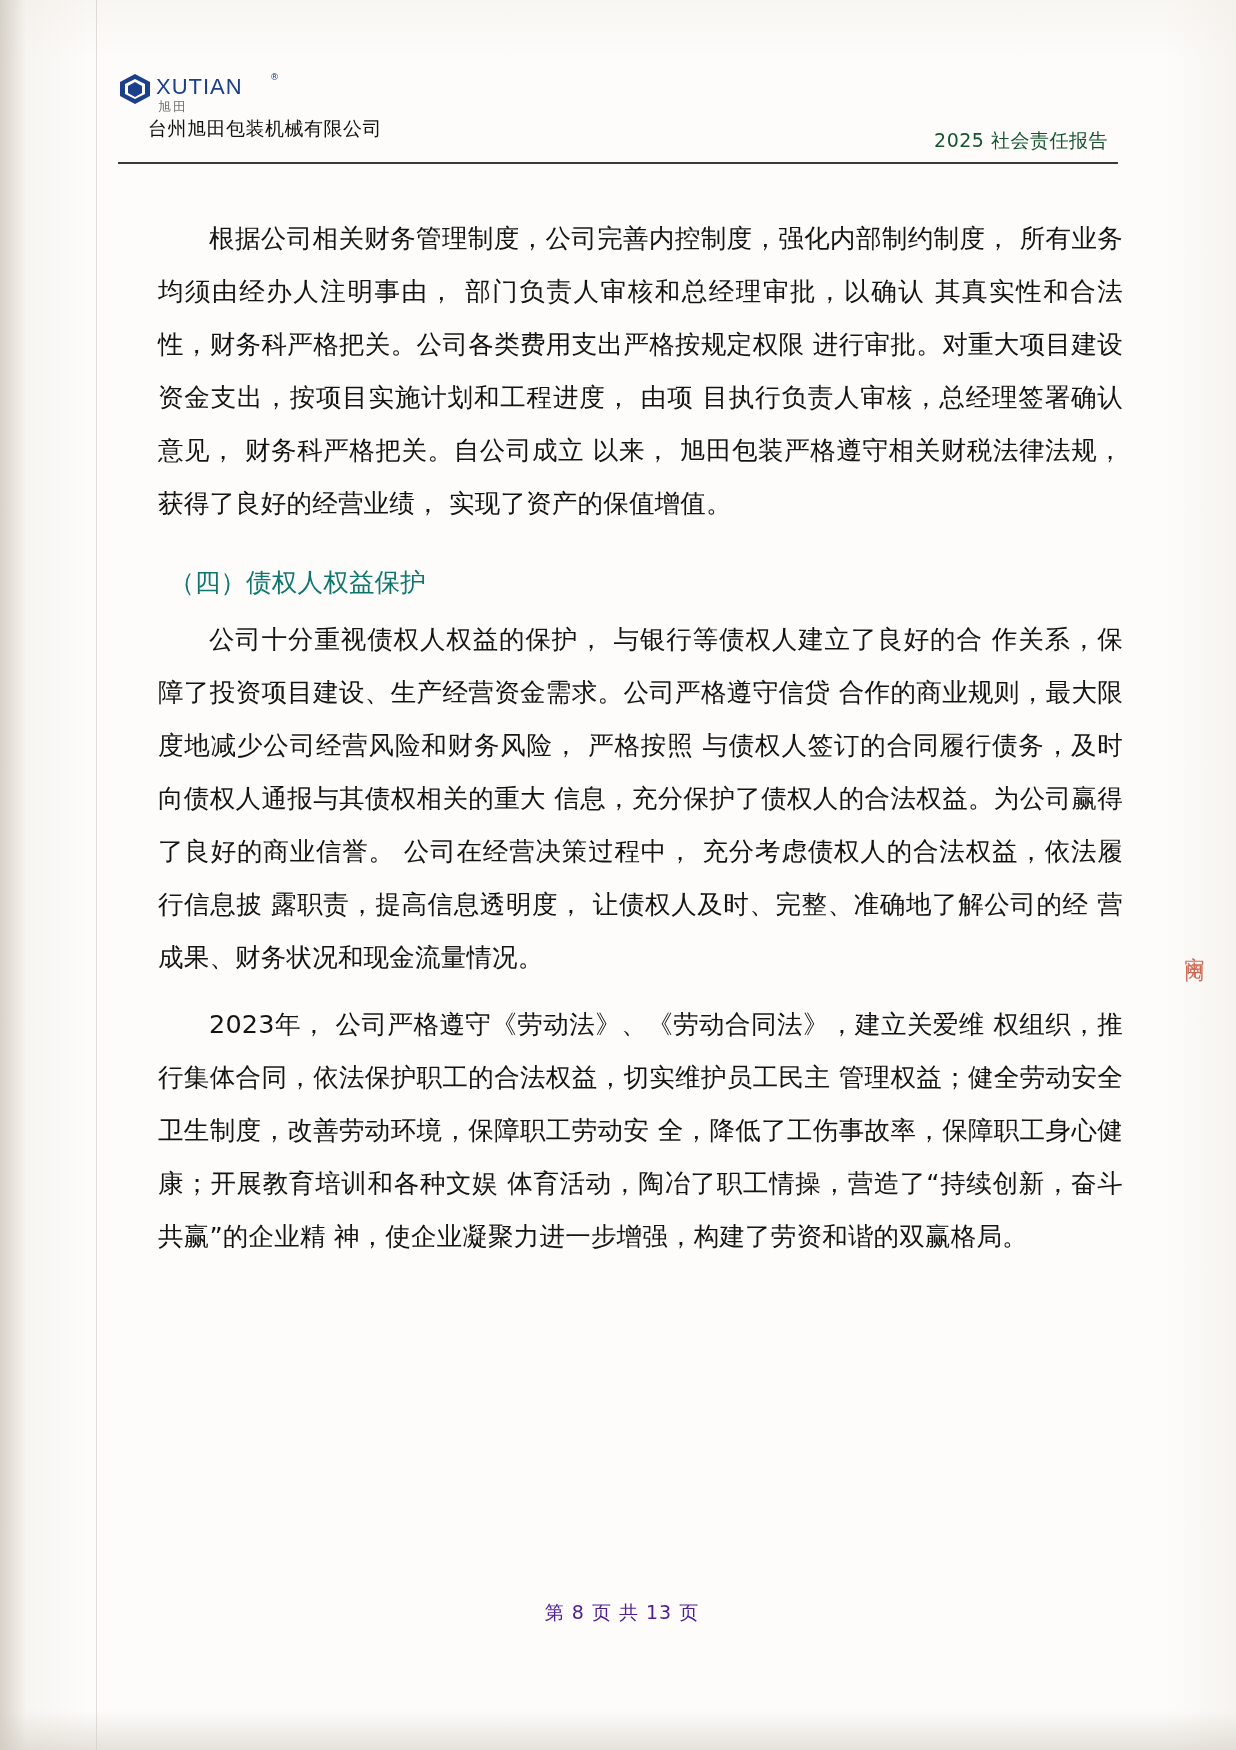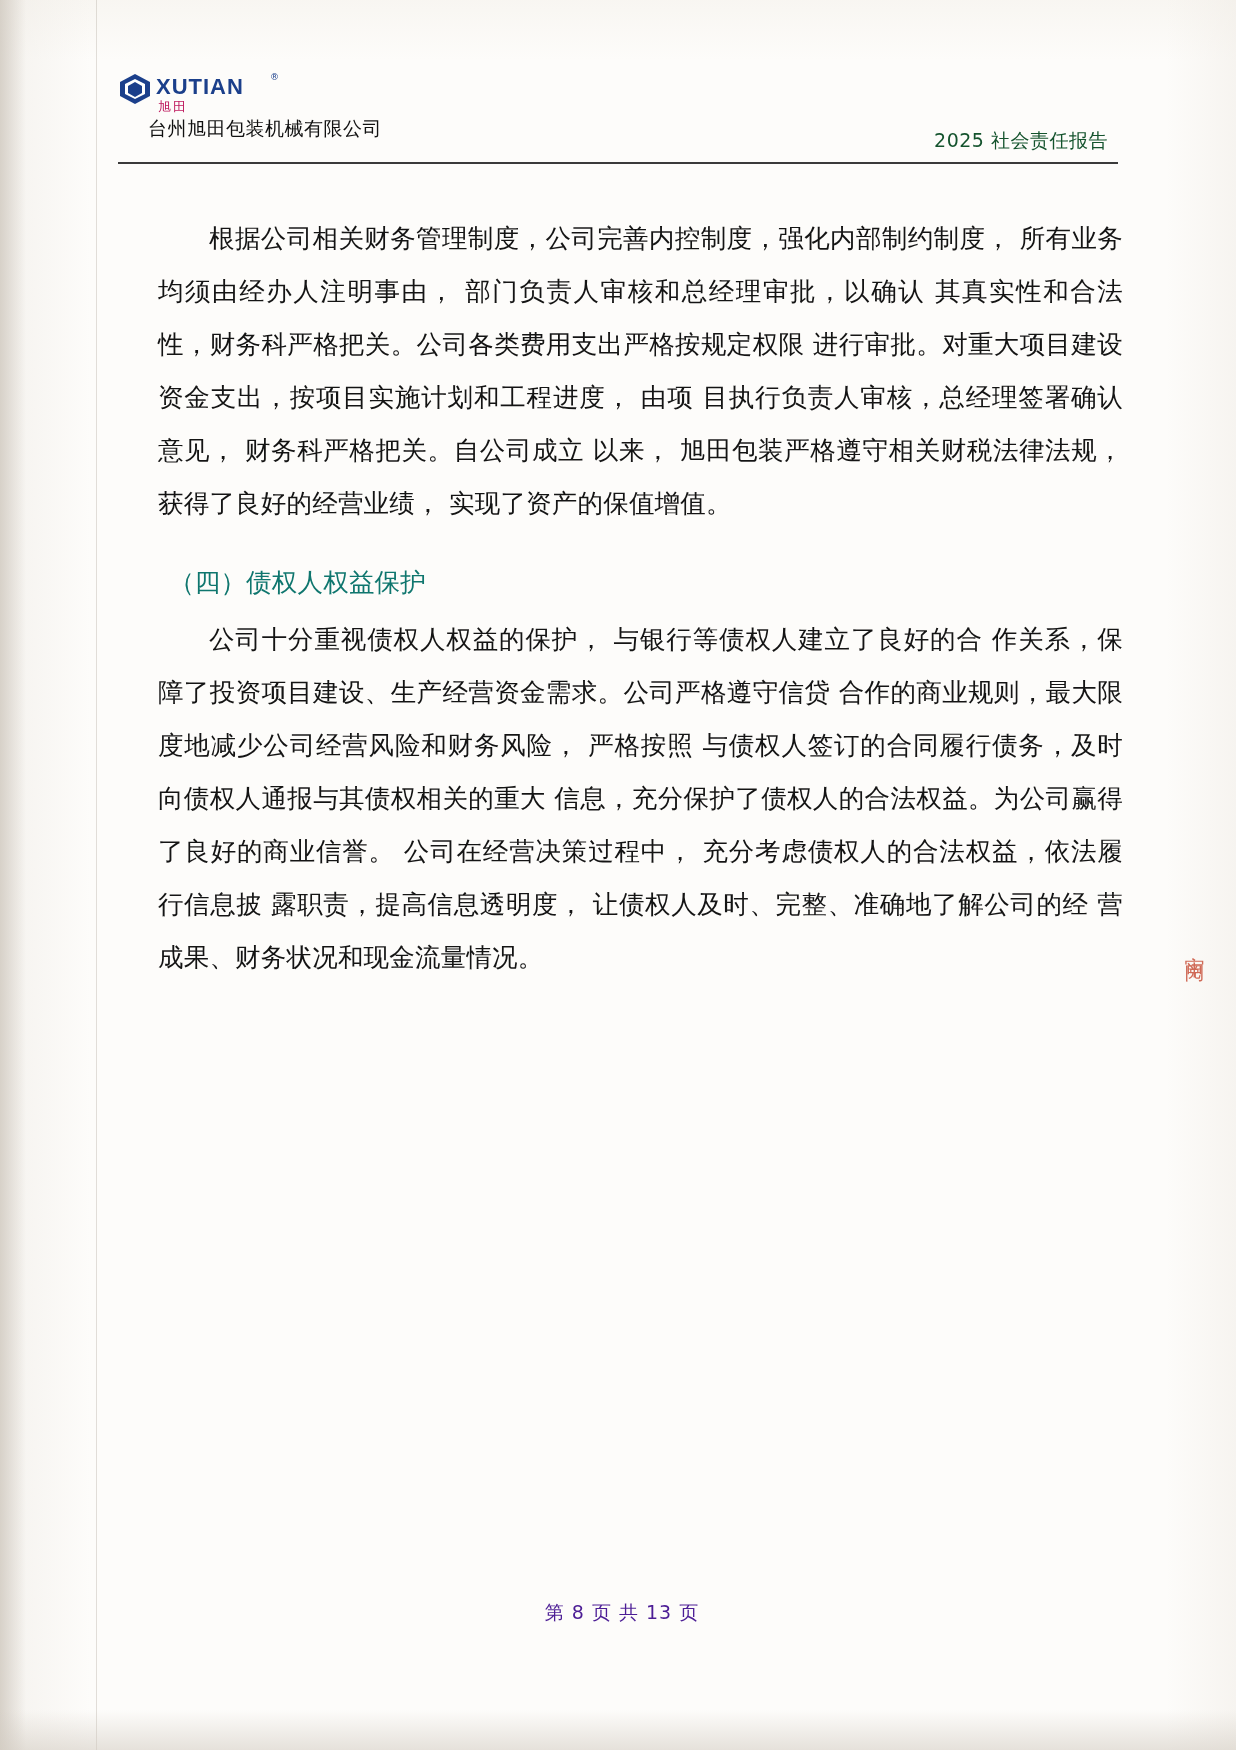--- a/index.html
+++ b/index.html
@@ -48,38 +48,38 @@
     left: 0;
     top: 4px;
     width: 34px;
     height: 34px;
   }
   .logo-text {
     position: absolute;
     left: 38px;
     top: 6px;
     font-family: "Liberation Sans", sans-serif;
-    font-weight: bold;
+    font-weight: normal;
     font-size: 22px;
     letter-spacing: 1px;
     color: #1b3f8b;
   }
   .logo-reg {
     position: absolute;
     left: 152px;
     top: 4px;
     font-size: 9px;
     color: #1b3f8b;
   }
   .logo-cn {
     position: absolute;
     left: 40px;
     top: 30px;
     font-size: 13px;
-    color: #be185d;
+    color: #737373;
     letter-spacing: 2px;
   }
   .header-company {
     position: absolute;
     left: 30px;
     top: 54px;
     font-size: 19px;
     color: #111;
     letter-spacing: 0.5px;
   }
@@ -209,18 +209,19 @@
     <div class="header-report">2025 社会责任报告</div>
     <div class="header-rule"></div>
   </div>
 
   <div class="content">
     <p class="para indent">根据公司相关财务管理制度，公司完善内控制度，强化内部制约制度， 所有业务均须由经办人注明事由， 部门负责人审核和总经理审批，以确认 其真实性和合法性，财务科严格把关。公司各类费用支出严格按规定权限 进行审批。对重大项目建设资金支出，按项目实施计划和工程进度， 由项 目执行负责人审核，总经理签署确认意见， 财务科严格把关。自公司成立 以来， 旭田包装严格遵守相关财税法律法规， 获得了良好的经营业绩， 实现了资产的保值增值。</p>
     <div class="gap-sm"></div>
     <p class="heading">（四）债权人权益保护</p>
     <p class="para indent">公司十分重视债权人权益的保护， 与银行等债权人建立了良好的合 作关系，保障了投资项目建设、生产经营资金需求。公司严格遵守信贷 合作的商业规则，最大限度地减少公司经营风险和财务风险， 严格按照 与债权人签订的合同履行债务，及时向债权人通报与其债权相关的重大 信息，充分保护了债权人的合法权益。为公司赢得了良好的商业信誉。 公司在经营决策过程中， 充分考虑债权人的合法权益，依法履行信息披 露职责，提高信息透明度， 让债权人及时、完整、准确地了解公司的经 营成果、财务状况和现金流量情况。</p>
     <div class="gap-sm"></div>
+    <p class="para indent">2023年， 公司严格遵守《劳动法》、《劳动合同法》，建立关爱维 权组织，推行集体合同，依法保护职工的合法权益，切实维护员工民主 管理权益；健全劳动安全卫生制度，改善劳动环境，保障职工劳动安 全，降低了工伤事故率，保障职工身心健康；开展教育培训和各种文娱 体育活动，陶冶了职工情操，营造了“持续创新，奋斗共赢”的企业精 神，使企业凝聚力进一步增强，构建了劳资和谐的双赢格局。</p>
   </div>
 
   <div class="margin-marks">审阅</div>
 
   <div class="footer">第 8 页 共 13 页</div>
 </div>
 
 </body></html>

